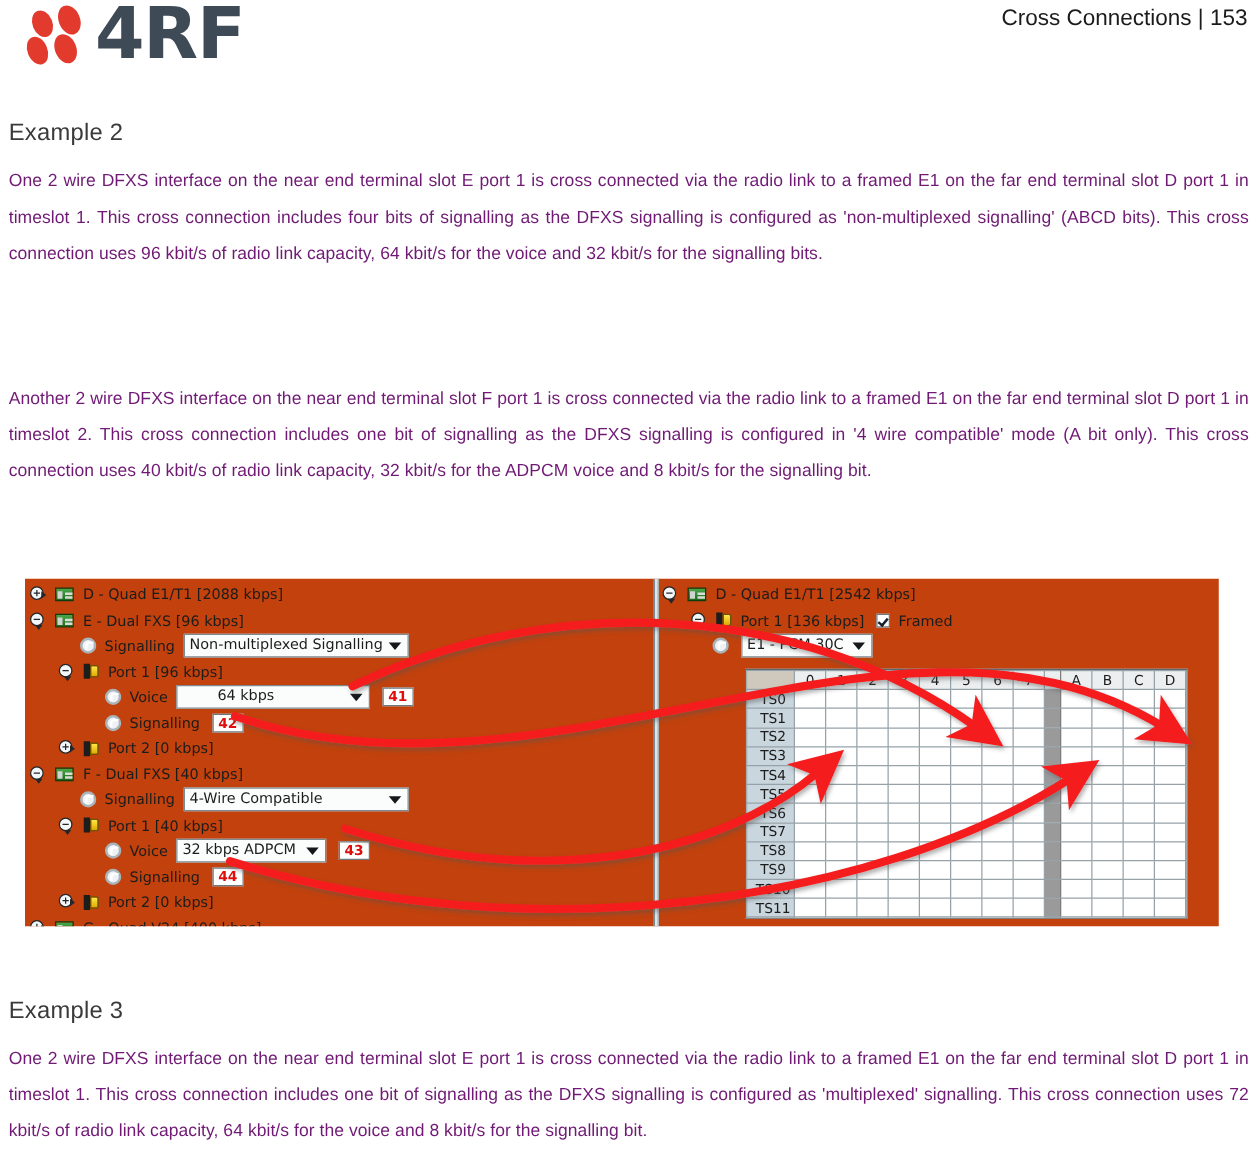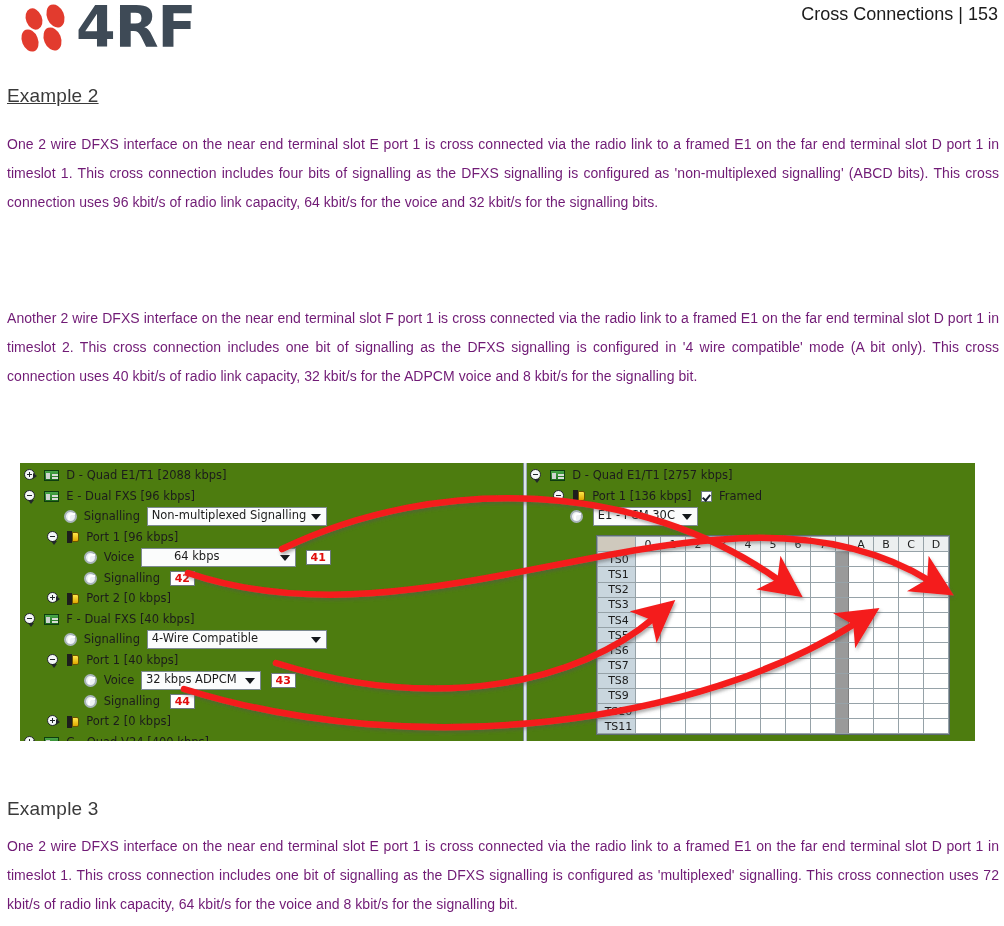--- a/index.html
+++ b/index.html
@@ -71,32 +71,32 @@
   .body-par {
     position: absolute;
     left: 7px;
     width: 992px;
     font-size: 14px;
     line-height: 29px;
     text-align: justify;
     color: #701a75;
     letter-spacing: 0.05px;
   }
-  #heading-ex2 { top: 69px; text-decoration: underline; }
+  #heading-ex2 { top: 80px; }
   #par-ex2-a   { top: 116px; }
   #par-ex2-b   { top: 290px; }
   #heading-ex3 { top: 782px; }
   #par-ex3     { top: 818px; }
 
   
   #app-screenshot {
     position: absolute;
     left: 20px; top: 463px;
     width: 955px; height: 278px;
-    background: #4d7c0f;
+    background: #c2410c;
     overflow: hidden;
     font-family: "DejaVu Sans", sans-serif;
   }
   #panel-divider {
     position: absolute;
     left: 503px; top: 0;
     width: 2px; height: 278px;
     border-left: 1px solid #7b8b92;
     border-right: 1px solid #9fadb3;
     background: #dde5e9;
@@ -502,21 +502,21 @@
       <span class="tree-label">G - Quad V24 [400 kbps]</span>
     </div>
 
   </div>
 
   <div class="tree" id="tree-right">
 
     <div class="tree-row indent-1">
       <span class="expander minus"><span class="knob"></span><span class="tail"></span></span>
       <span class="card-icon"></span>
-      <span class="tree-label">D - Quad E1/T1 [2757 kbps]</span>
+      <span class="tree-label">D - Quad E1/T1 [2542 kbps]</span>
     </div>
 
     <div class="tree-row indent-2">
       <span class="expander minus"><span class="knob"></span><span class="tail"></span></span>
       <span class="port-icon"></span>
       <span class="tree-label">Port 1 [136 kbps]</span>
       <span class="checkbox"></span>
       <span class="tree-label">Framed</span>
     </div>
 

